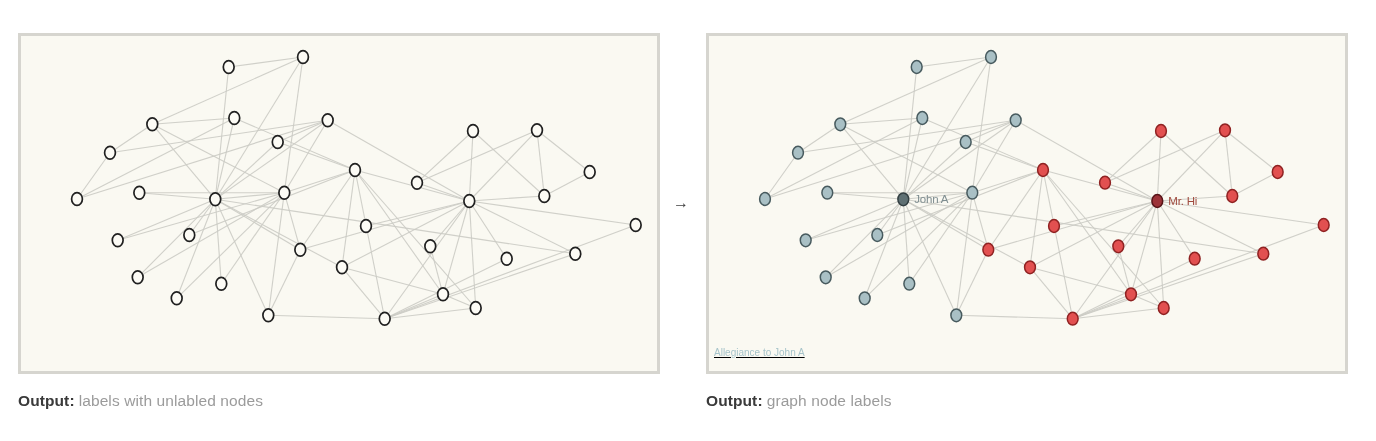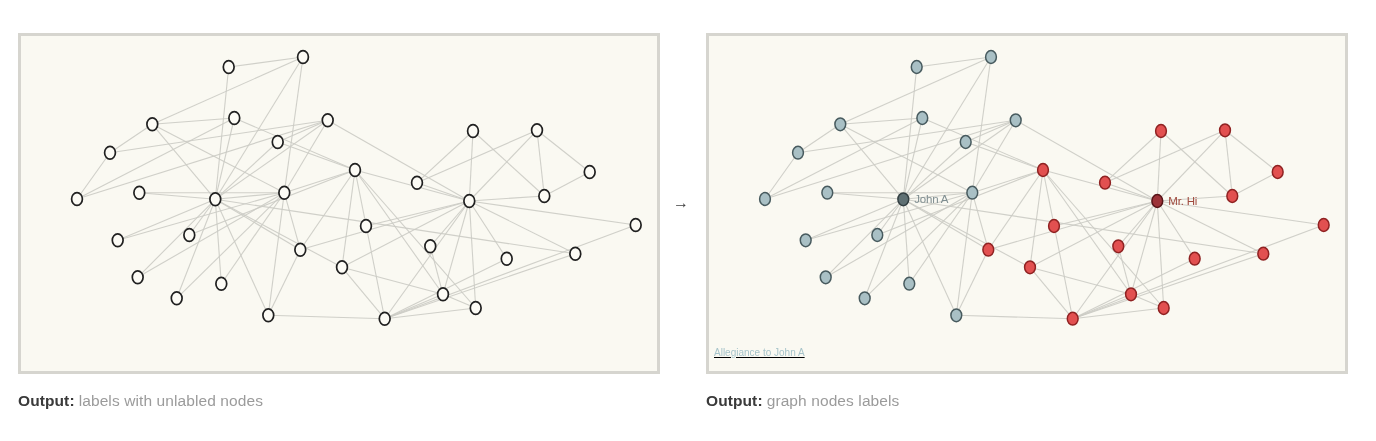--- a/index.html
+++ b/index.html
@@ -275,14 +275,14 @@
   <div class="legend">
     <div class="legend-line" id="legend-john" style="color: rgb(167, 196, 202);">Allegiance to John A</div>
   </div>
 </div>
 
 <div class="caption" id="caption-input">
   <b>Output:</b><span>labels with unlabled nodes</span>
 </div>
 
 <div class="caption" id="caption-output">
-  <b>Output:</b><span>graph nodes labels</span>
+  <b>Output:</b><span>graph node labels</span>
 </div>
 
 </body></html>

